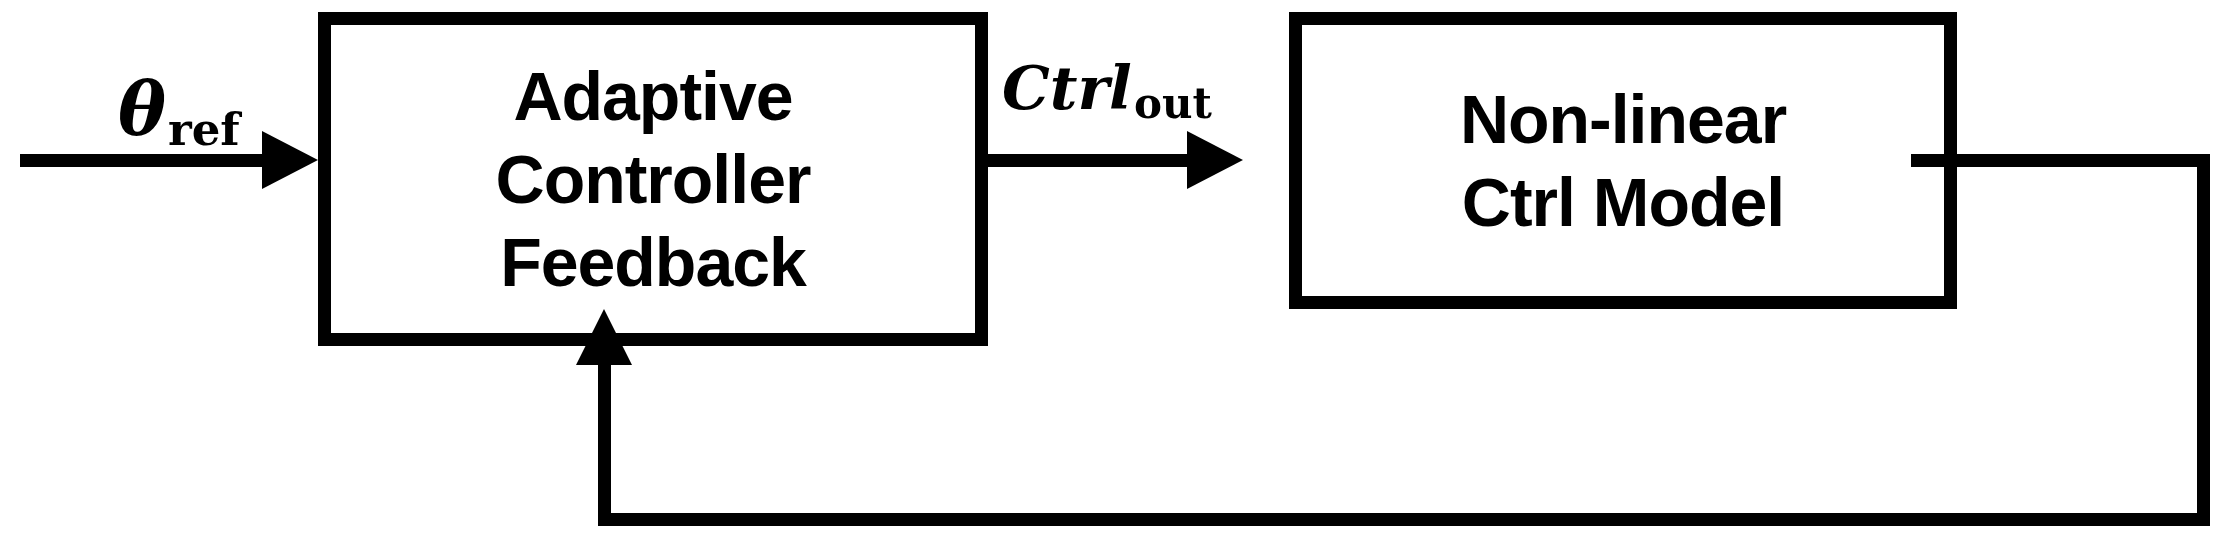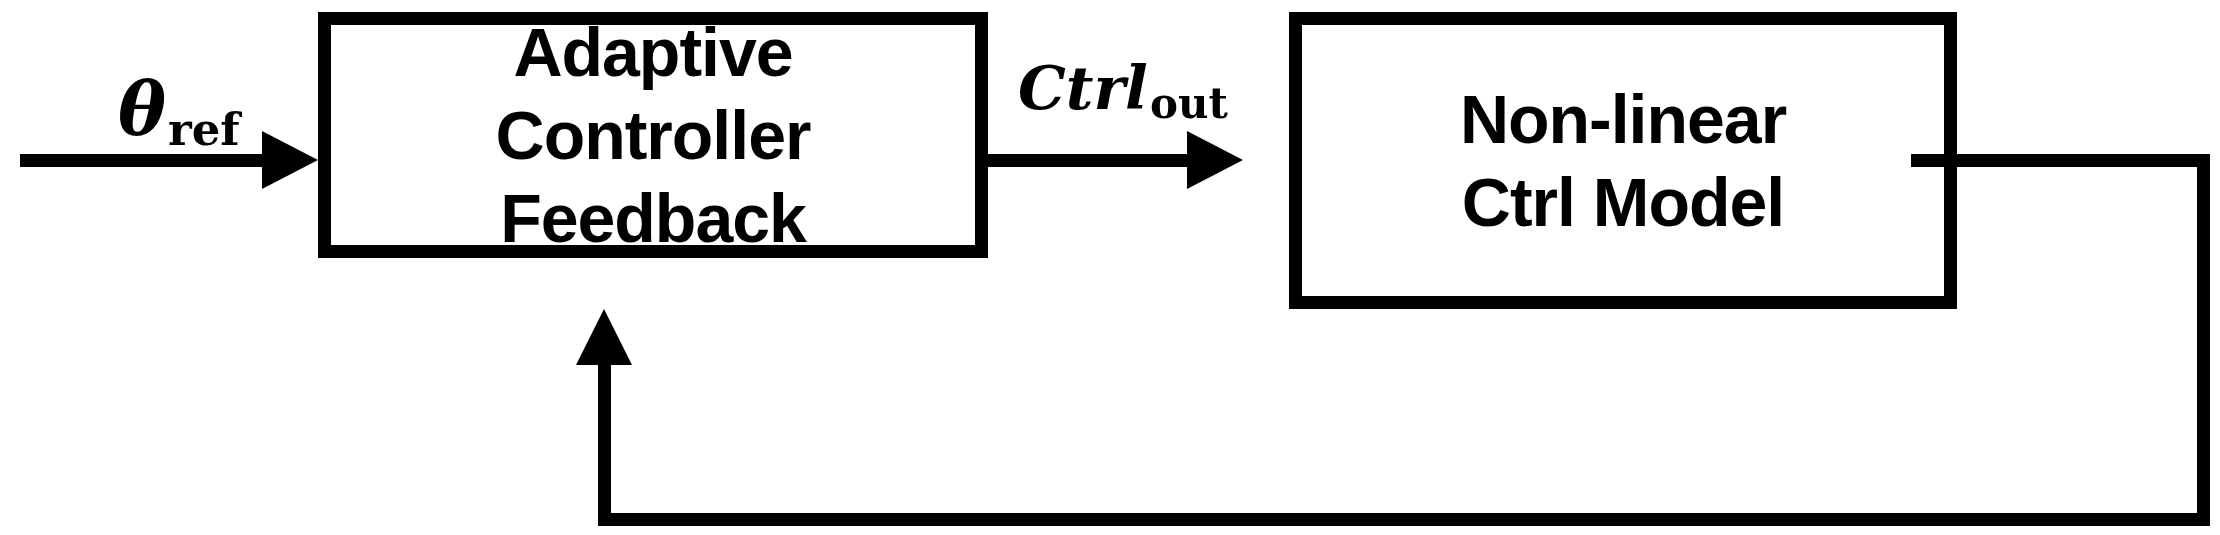--- a/index.html
+++ b/index.html
@@ -86,27 +86,27 @@
 
 <div class="diagram">
 
   <div class="sig" style="left:118px; top:74px;">
     <span class="base">θ</span><span class="sub">ref</span>
   </div>
 
   <div class="line" style="left:20px; top:154px; width:248px; height:13px;"></div>
   <div class="arrow-right" style="left:262px; top:131px;"></div>
 
-  <div class="block" style="left:318px; top:12px; width:670px; height:246px;">
+  <div class="block" style="left:318px; top:12px; width:670px; height:334px;">
     <div>Adaptive</div>
     <div>Controller</div>
     <div>Feedback</div>
   </div>
 
-  <div class="sig ctrl" style="left:1002px; top:58px;margin-left:16px;">
+  <div class="sig ctrl" style="left:1002px; top:58px;">
     <span class="base">Ctrl</span><span class="sub">out</span>
   </div>
 
   <div class="line" style="left:988px; top:154px; width:200px; height:13px;"></div>
   <div class="arrow-right" style="left:1187px; top:131px;"></div>
 
   <div class="block" style="left:1243px; top:12px; width:668px; height:297px;margin-left:46px;">
     <div>Non-linear</div>
     <div>Ctrl Model</div>
   </div>

